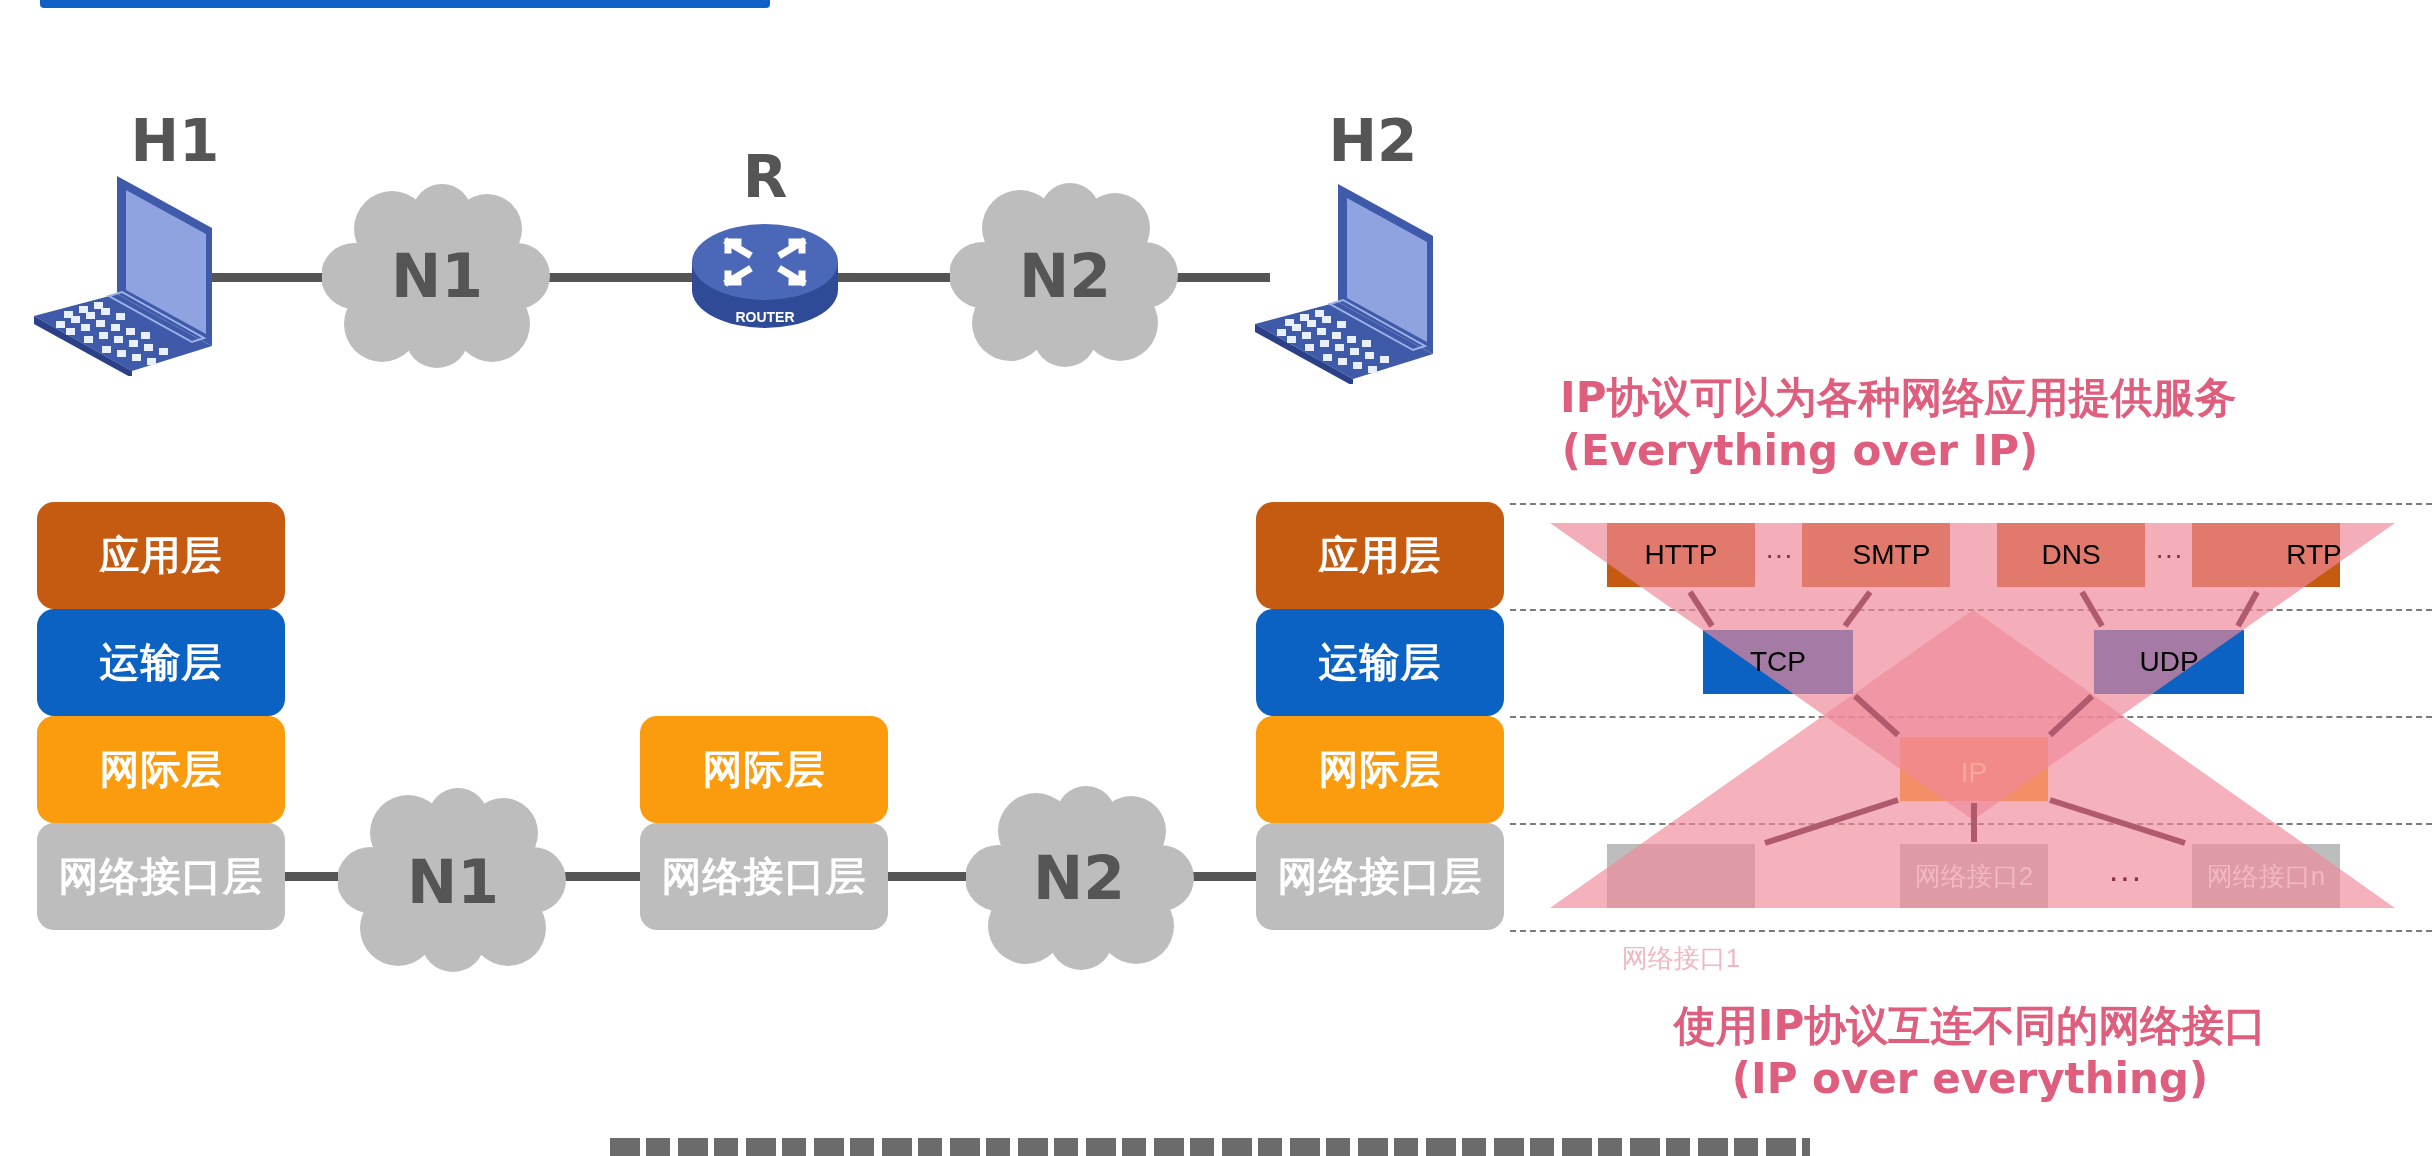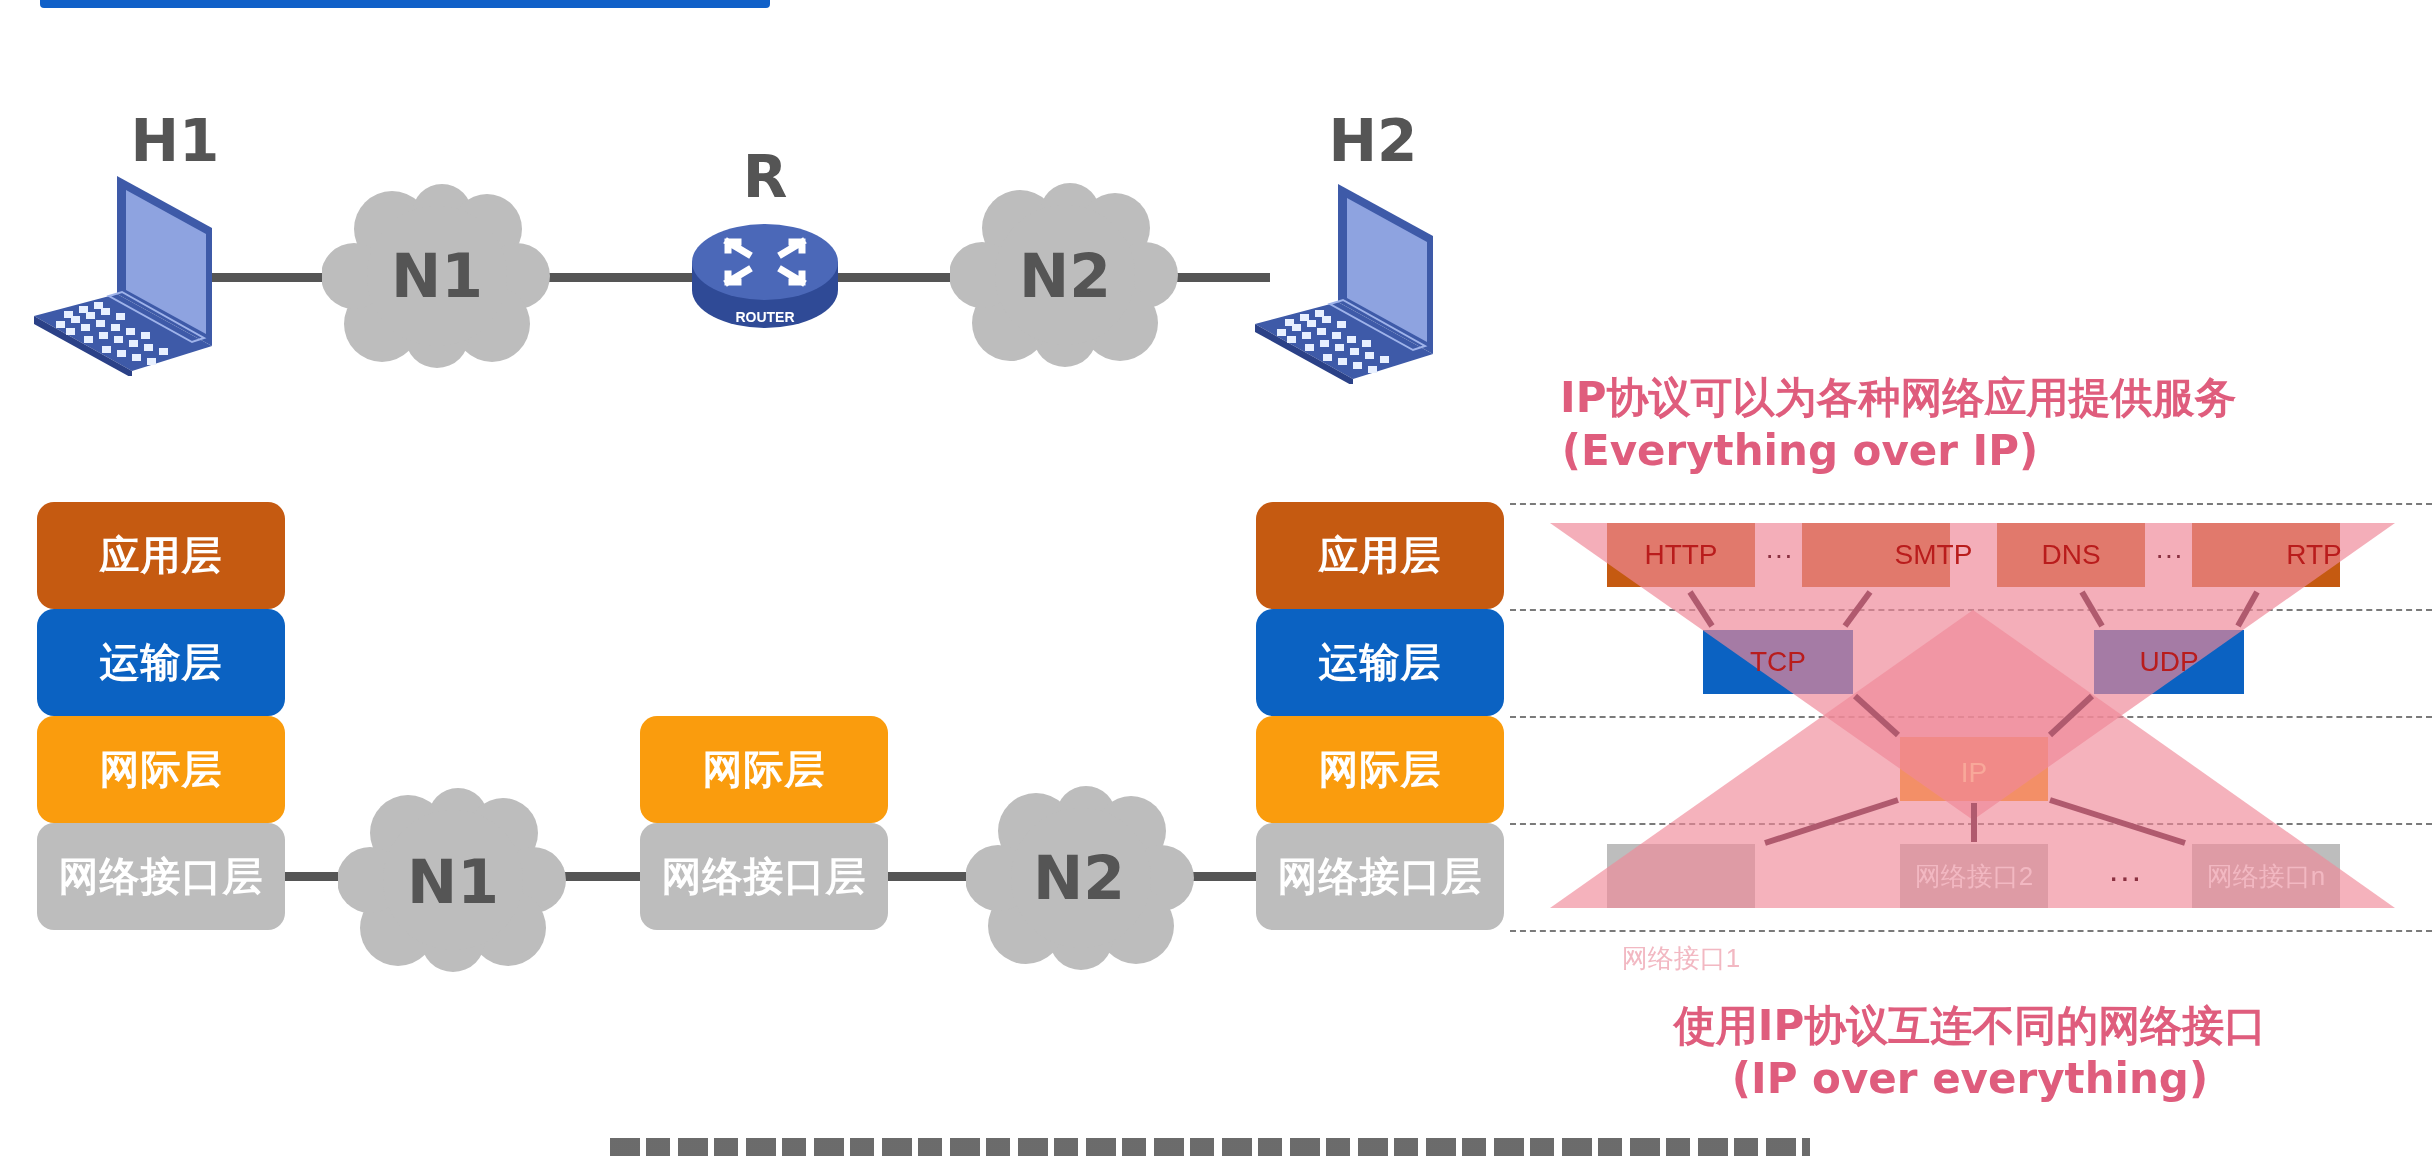--- a/index.html
+++ b/index.html
@@ -36,21 +36,21 @@
   .dash {
     position: absolute; left: 1510px; width: 922px; height: 0;
     border-top: 2px dashed #7a7a7a;
   }
   .pink-title {
     position: absolute; color: #df5d7d; font-weight: bold; text-align: center;
     white-space: nowrap; font-size: 42px; line-height: 1.25;
   }
   .proto {
     position: absolute; display: flex; align-items: center; justify-content: center;
-    color: #b91c1c; font-size: 28px; font-family: "Liberation Sans", sans-serif;
+    color: #000000; font-size: 28px; font-family: "Liberation Sans", sans-serif;
   }
   svg text { font-family: "Liberation Sans", sans-serif; }
 </style>
 </head>
 <body>
 
 <div class="abs title-clip">
   <div class="bar" style="width:730px"></div>
 </div>
 
@@ -264,21 +264,21 @@
       <line x1="1855" y1="696" x2="1898" y2="735"></line>
       <line x1="2092" y1="696" x2="2050" y2="735"></line>
       <line x1="1898" y1="800" x2="1765" y2="843"></line>
       <line x1="1974" y1="803" x2="1974" y2="842"></line>
       <line x1="2050" y1="800" x2="2185" y2="843"></line>
     </g>
   </svg>
 
   <div class="proto" style="left:1607px; top:523px; width:148px; height:64px;">HTTP</div>
   <div class="proto" style="left:1758px; top:523px; width:42px; height:64px; color:#8a3040;">···</div>
-  <div class="proto" style="left:1802px; top:523px; width:179px; height:64px;padding-left:42px;">SMTP</div>
+  <div class="proto" style="left:1802px; top:523px; width:179px; height:64px;">SMTP</div>
   <div class="proto" style="left:1997px; top:523px; width:148px; height:64px;">DNS</div>
   <div class="proto" style="left:2148px; top:523px; width:42px; height:64px; color:#8a3040;">···</div>
   <div class="proto" style="left:2192px; top:523px; width:148px; height:64px;margin-left:48px;">RTP</div>
   <div class="proto" style="left:1703px; top:630px; width:150px; height:64px;">TCP</div>
   <div class="proto" style="left:2094px; top:630px; width:150px; height:64px;">UDP</div>
   <div class="proto" style="left:1900px; top:737px; width:148px; height:72px; color:#f8a89a;">IP</div>
   <div class="proto" style="left:1607px; top:892px; width:148px; height:68px; color:#f2b8c2; font-size:26px;margin-top:32px;">网络接口1</div>
   <div class="proto" style="left:1900px; top:844px; width:148px; height:64px; color:#f2b8c2; font-size:26px;">网络接口2</div>
   <div class="proto" style="left:2095px; top:844px; width:60px; height:64px; color:#8a3040; font-size:34px;">···</div>
   <div class="proto" style="left:2192px; top:844px; width:148px; height:64px; color:#f2b8c2; font-size:26px;">网络接口n</div>

